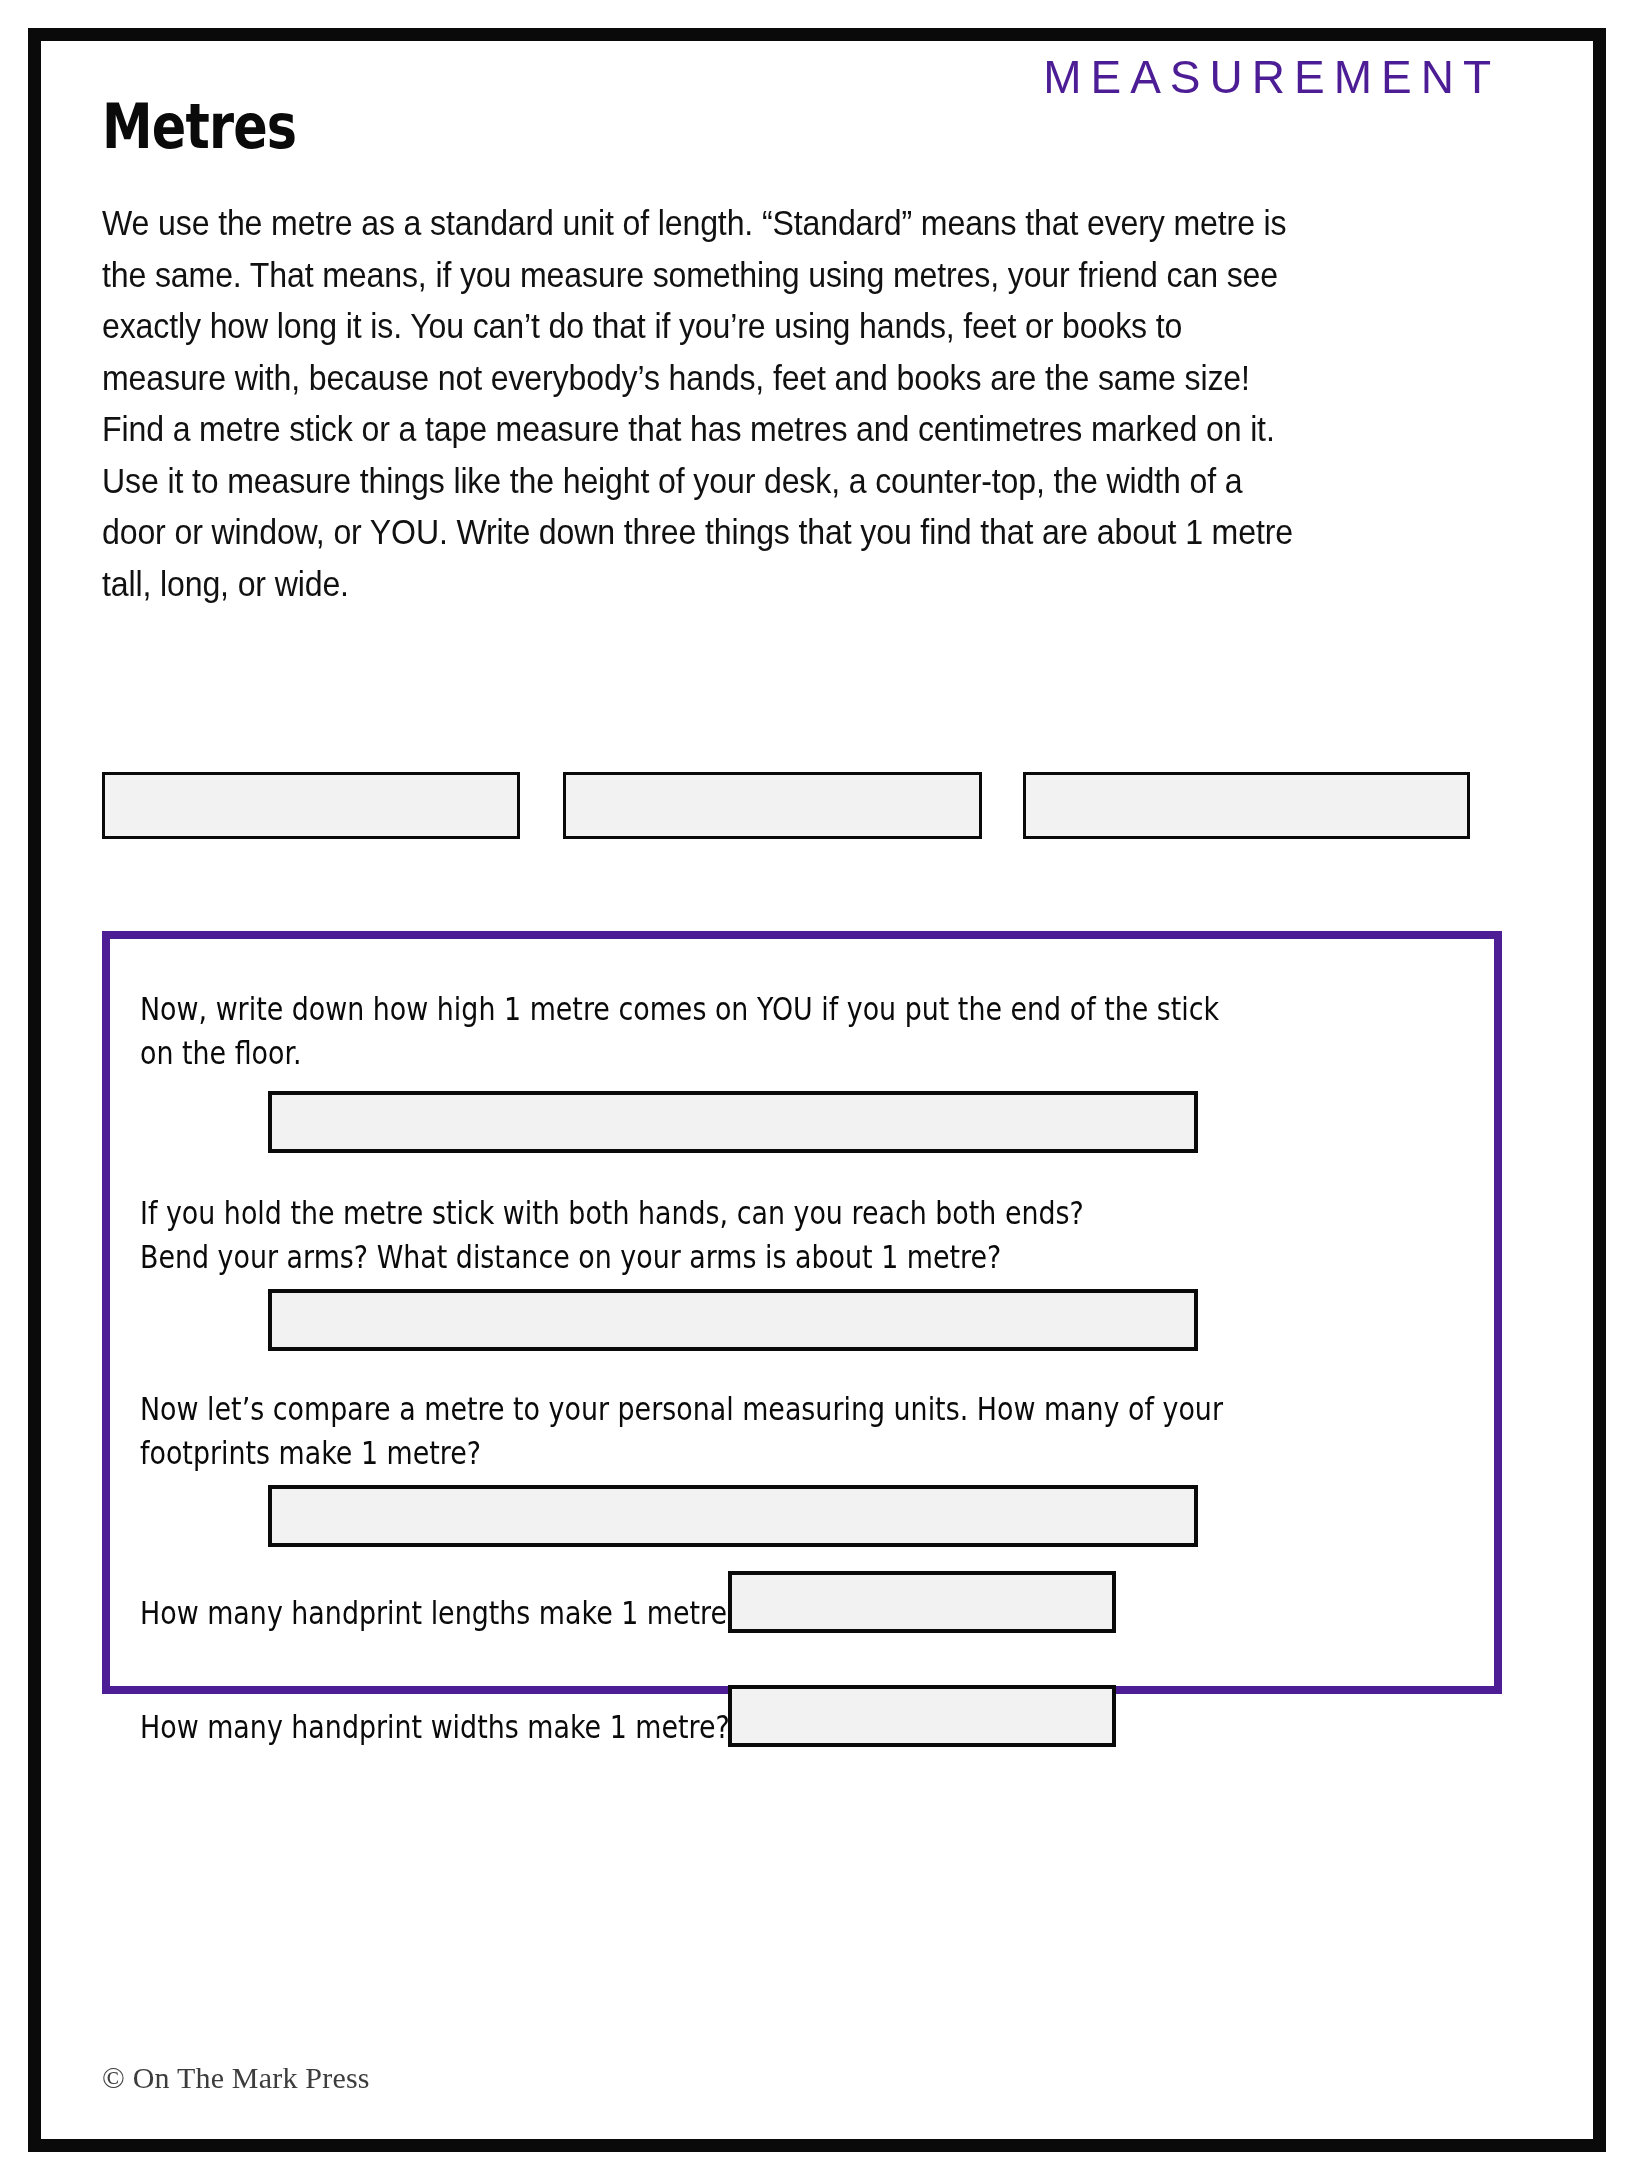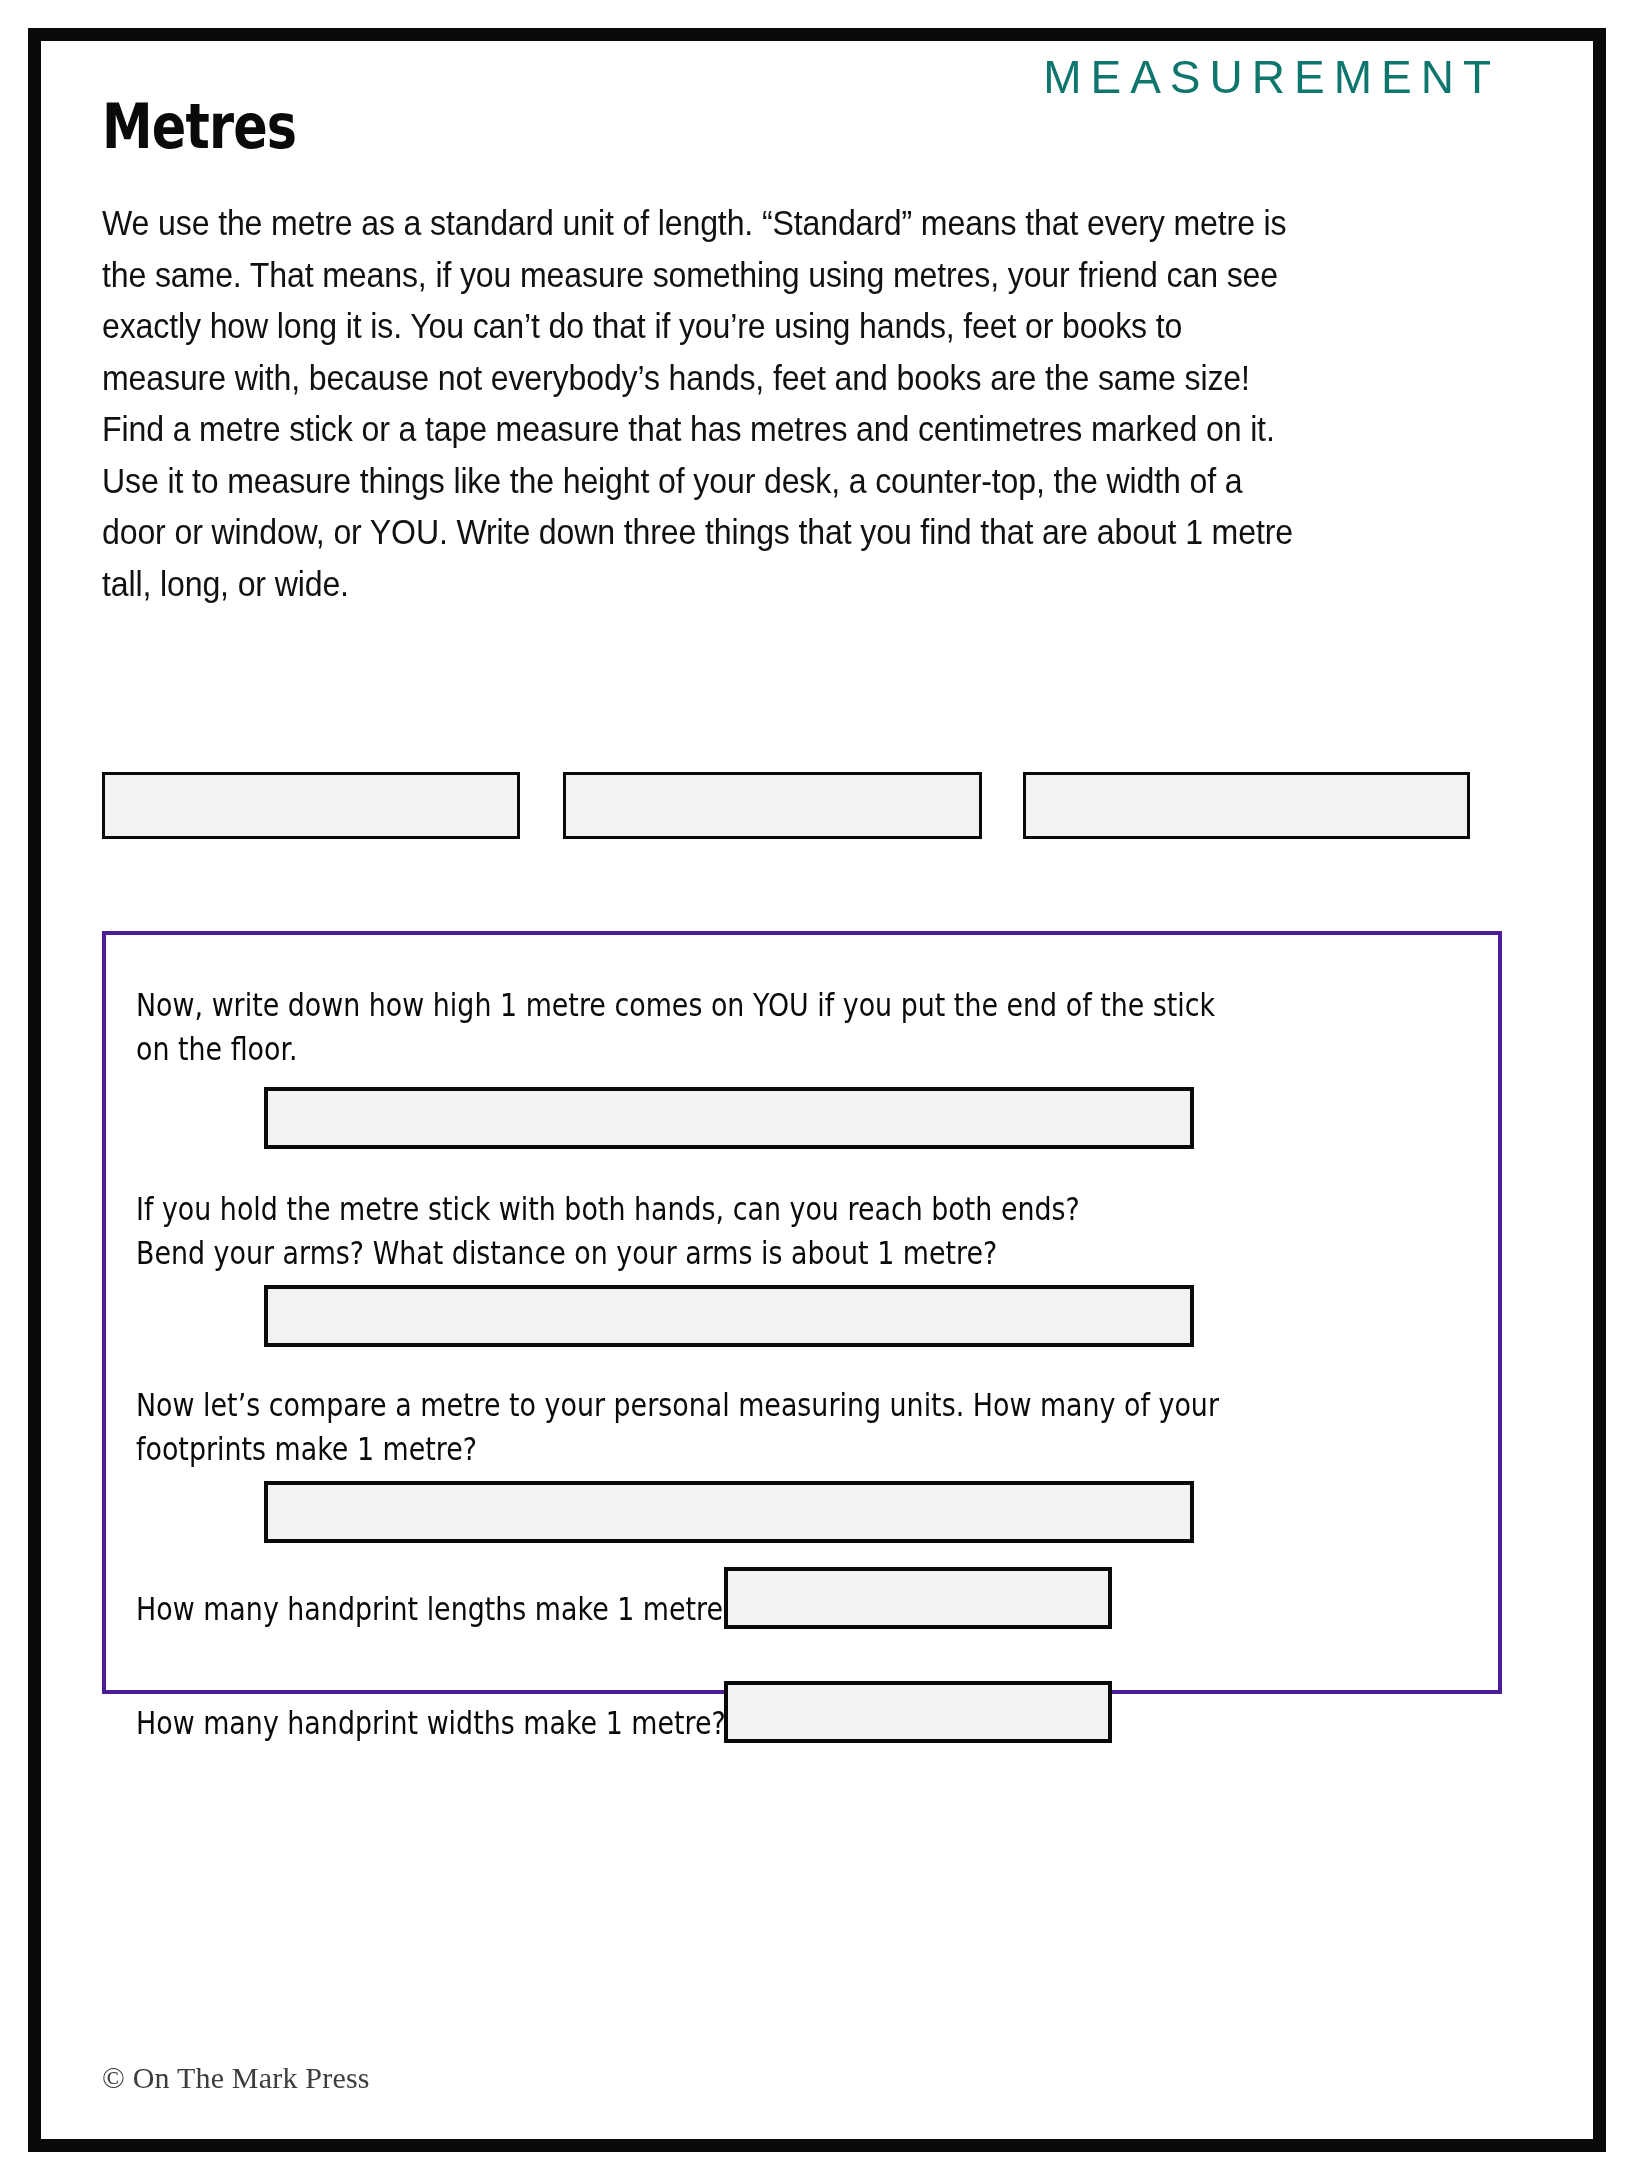--- a/index.html
+++ b/index.html
@@ -44,21 +44,21 @@
   }
 
   
   .kicker {
     position: absolute;
     right: 6px;
     top: 13px;
     font-family: "Liberation Sans", sans-serif;
     font-size: 46px;
     letter-spacing: 9px;
-    color: #0f766e;
+    color: #4c1d95;
     white-space: nowrap;
     line-height: 1;
   }
   .page-title {
     position: absolute;
     left: 2px;
     top: 55px;
     font-family: "DejaVu Sans", sans-serif;
     font-weight: bold;
     font-size: 62px;
@@ -104,21 +104,21 @@
   .answer-box.b2 { left: 461px; width: 419px; }
   .answer-box.b3 { left: 921px; width: 447px; }
 
   
   .activity-panel {
     position: absolute;
     left: 2px;
     top: 890px;
     width: 1400px;
     height: 763px;
-    border: 4px solid #4c1d95;
+    border: 8px solid #4c1d95;
     box-sizing: border-box;
     background: #ffffff;
   }
 
   .q-text {
     position: absolute;
     font-family: "DejaVu Sans", sans-serif;
     font-size: 32px;
     line-height: 44px;
     color: #0a0a0a;

